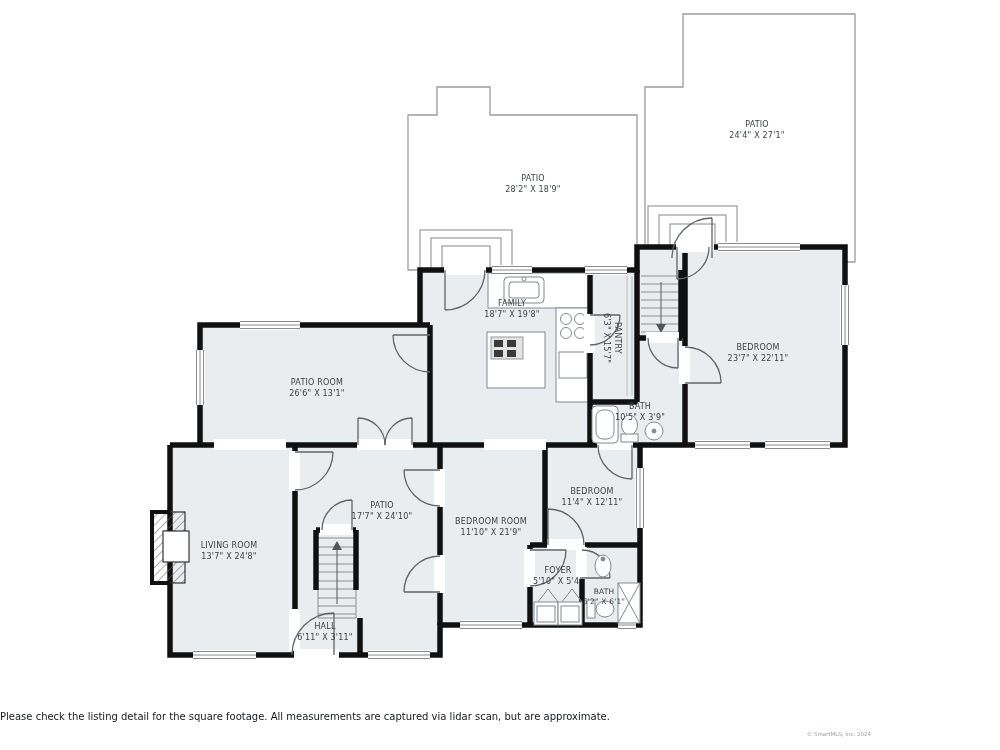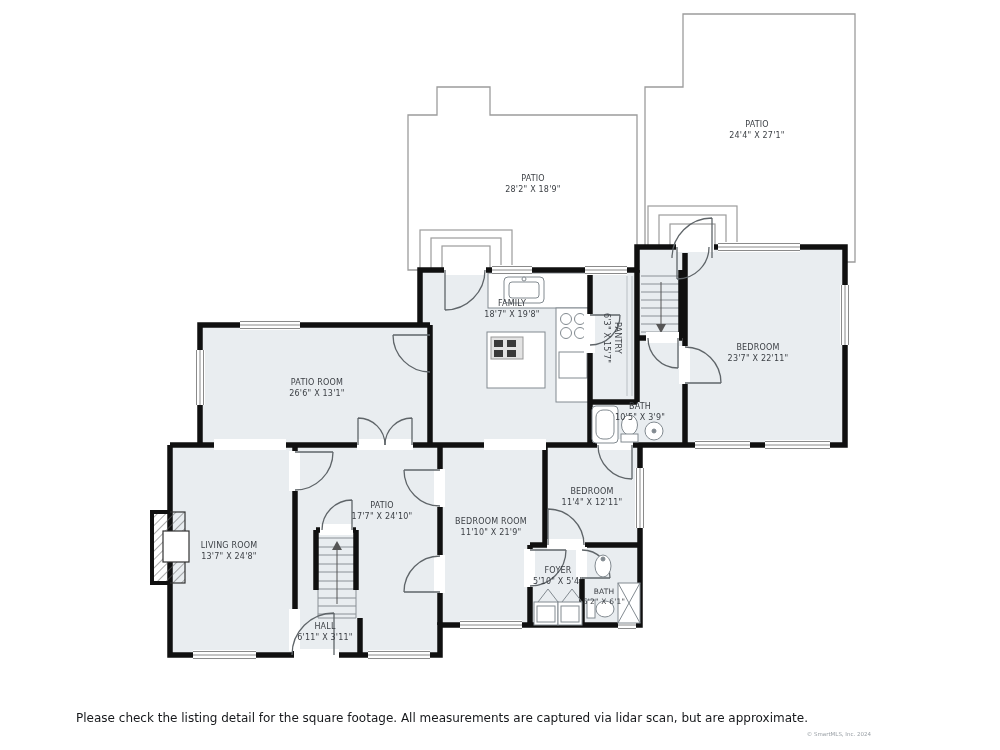--- a/index.html
+++ b/index.html
@@ -4,22 +4,22 @@
 <style>
   html,body{margin:0;padding:0;background:#fff;}
   #stage{position:relative;width:884px;height:750px;background:#ffffff;overflow:hidden;
          font-family:"DejaVu Sans",sans-serif;}
   #plan-svg{position:absolute;left:0;top:0;}
   .room-label{position:absolute;transform:translate(-50%,-50%);text-align:center;
               font-size:8px;line-height:1.35;color:#3b3f44;letter-spacing:.2px;
               white-space:nowrap;display:flex;flex-direction:column;}
   .room-label.rot{transform:translate(-50%,-50%) rotate(90deg);}
   .room-label .rn{font-weight:400;}
-  .footer-note{position:absolute;left:0;right:0;top:711px;text-align:center;
-               font-size:12px;color:#16181b;}
+  .footer-note{position:absolute;left:0;right:0;top:711px;text-align:left;
+               font-size:10px;color:#16181b;}
   .copyright{position:absolute;right:13px;top:731px;font-size:5.5px;color:#9aa0a6;}
 </style>
 </head>
 <body>
 
 <div id="stage">
 
 <svg id="plan-svg" width="1000" height="750" viewBox="0 0 1000 750">
   <defs>
     <pattern id="hatch" width="6" height="6" patternUnits="userSpaceOnUse" patternTransform="rotate(45)">

